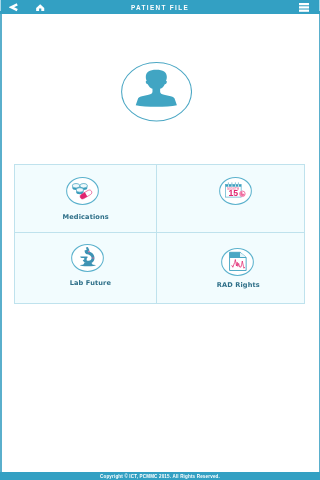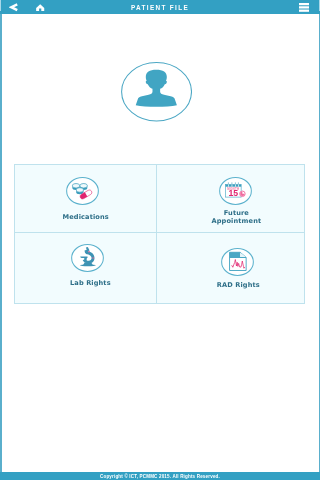--- a/index.html
+++ b/index.html
@@ -101,38 +101,36 @@
         <rect x="9.05" y="7.5" width="0.8" height="2.2"></rect>
         <rect x="12.55" y="7.5" width="0.8" height="2.2"></rect>
         <rect x="16.05" y="7.5" width="0.8" height="2.2"></rect>
         <rect x="19.05" y="7.5" width="0.8" height="2.2"></rect>
       </g>
       <text x="14.35" y="12.65" font-family="Liberation Sans, sans-serif" font-size="2.95" font-weight="bold" fill="#f2709f" text-anchor="middle" letter-spacing="0.32">MONTH</text>
       <text x="14.2" y="19.1" font-family="Liberation Sans, sans-serif" font-size="8.7" font-weight="bold" fill="#e0246f" text-anchor="middle" letter-spacing="-0.15">15</text>
       <circle cx="23.4" cy="16.8" r="2.75" fill="#ffffff" stroke="#ef6b9e" stroke-width="0.9"></circle>
       <path d="M23.4 16.8 L23.4 14.5 A2.3 2.3 0 1 0 25.7 16.8 Z" fill="#ef6b9e"></path>
     </svg>
-    <div class="lbl" style="left:222.6px;top:45.5px">Future
-Appointment</div>
 
     <svg class="ico" style="left:57.05px;top:80.9px" width="33" height="28" viewBox="0 0 33 28">
       <ellipse cx="16.5" cy="14" rx="15.85" ry="13.45" fill="#ffffff" stroke="#5cb2cd" stroke-width="1.05"></ellipse>
       <g fill="#3e93b4">
         <ellipse cx="16.9" cy="21.35" rx="8.0" ry="0.85"></ellipse>
         <path d="M13.6 18.5 L20.3 18.5 L21.9 21.3 L11.9 21.3 Z"></path>
         <path d="M14.9 6.9 C19.9 7.0 23.5 10.0 23.5 13.9 C23.5 17.2 21.1 19.4 17.7 19.4 C14.7 19.4 12.6 17.9 11.7 16.3 L14.2 14.9 C14.8 16.0 16.0 16.8 17.6 16.8 C19.4 16.8 20.6 15.7 20.6 14.1 C20.6 12.1 18.8 10.3 14.8 9.9 Z"></path>
         <path d="M14.9 3.4 L16.8 3.1 L18.6 6.6 L16.3 7.5 Z"></path>
         <path d="M13.5 6.4 L16.6 5.6 L17.2 8.7 L14.1 9.3 Z"></path>
         <path d="M9.3 12.4 L16.5 12.4 L16.5 14.0 L10.5 14.0 L9.3 13.2 Z"></path>
         <path d="M13.2 13.9 L15.9 13.9 L15.2 18.6 L13.7 18.6 Z"></path>
       </g>
       <circle cx="18.0" cy="7.8" r="0.8" fill="#ec5f94"></circle>
       <circle cx="22.1" cy="13.95" r="0.8" fill="#ec5f94"></circle>
     </svg>
-    <div class="lbl" style="left:76.55px;top:115.4px">Lab Rights</div>
+    <div class="lbl" style="left:76.55px;top:115.4px">Lab Future</div>
 
     <svg class="ico" style="left:206.75px;top:84.9px" width="33" height="28" viewBox="0 0 33 28">
       <ellipse cx="16.5" cy="14" rx="15.85" ry="13.45" fill="#ffffff" stroke="#5cb2cd" stroke-width="1.05"></ellipse>
       <path d="M8.55 4.3 L19.15 4.3 L25.15 9.4 L25.15 22.5 L8.55 22.5 Z" fill="#ffffff" stroke="#4aa7c4" stroke-width="0.95"></path>
       <path d="M8.55 4.3 L19.15 4.3 L19.15 9.0 L25.15 9.0 L25.15 10.1 L8.55 10.1 Z" fill="#4aa7c4"></path>
       <path d="M19.6 4.7 L24.7 9.0 L19.6 9.0 Z" fill="#e8f5fa"></path>
       <path d="M10.89 17.56 L11.82 19.25 L12.76 16.75 L13.7 14.44 L14.32 11.5 L15.07 15.38 L15.45 18.0 L16.2 14.25 L16.82 18.38 L17.64 15.38 L18.57 18.94 L19.95 19.12 L20.7 16.31 L21.32 13.0 L21.95 16.0 L22.45 18.5 L22.95 20.25 L23.57 19.25" fill="none" stroke="#e0246f" stroke-width="0.75" stroke-linejoin="round" stroke-linecap="round"></path>
     </svg>
     <div class="lbl" style="left:224.55px;top:117.7px">RAD Rights</div>
   </div>

